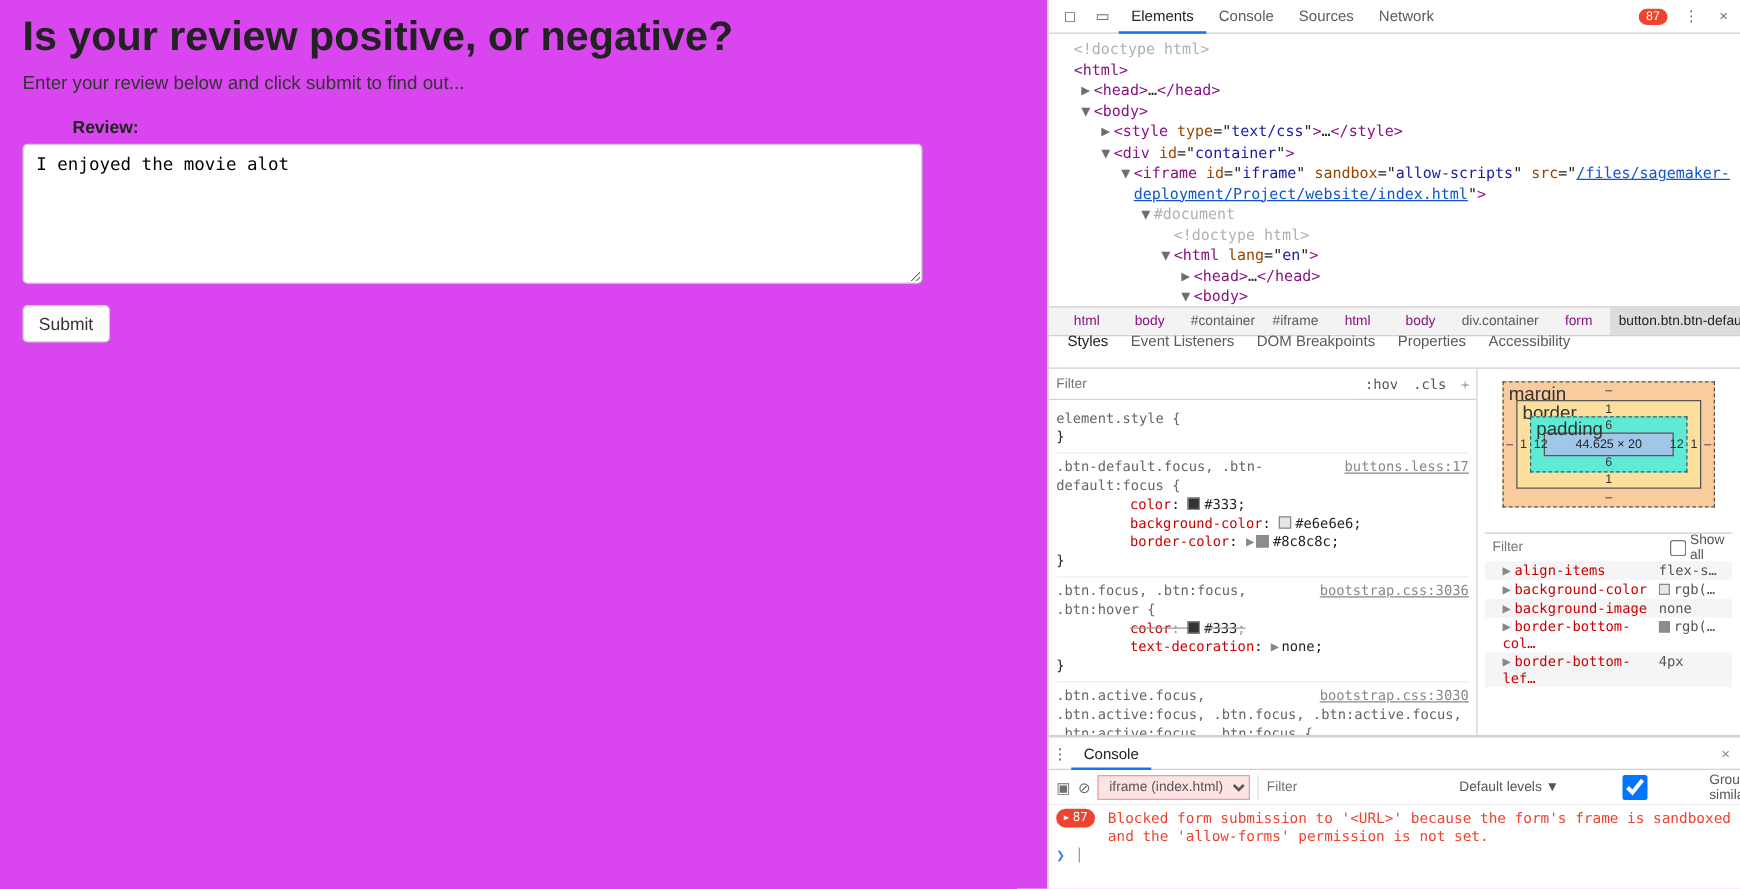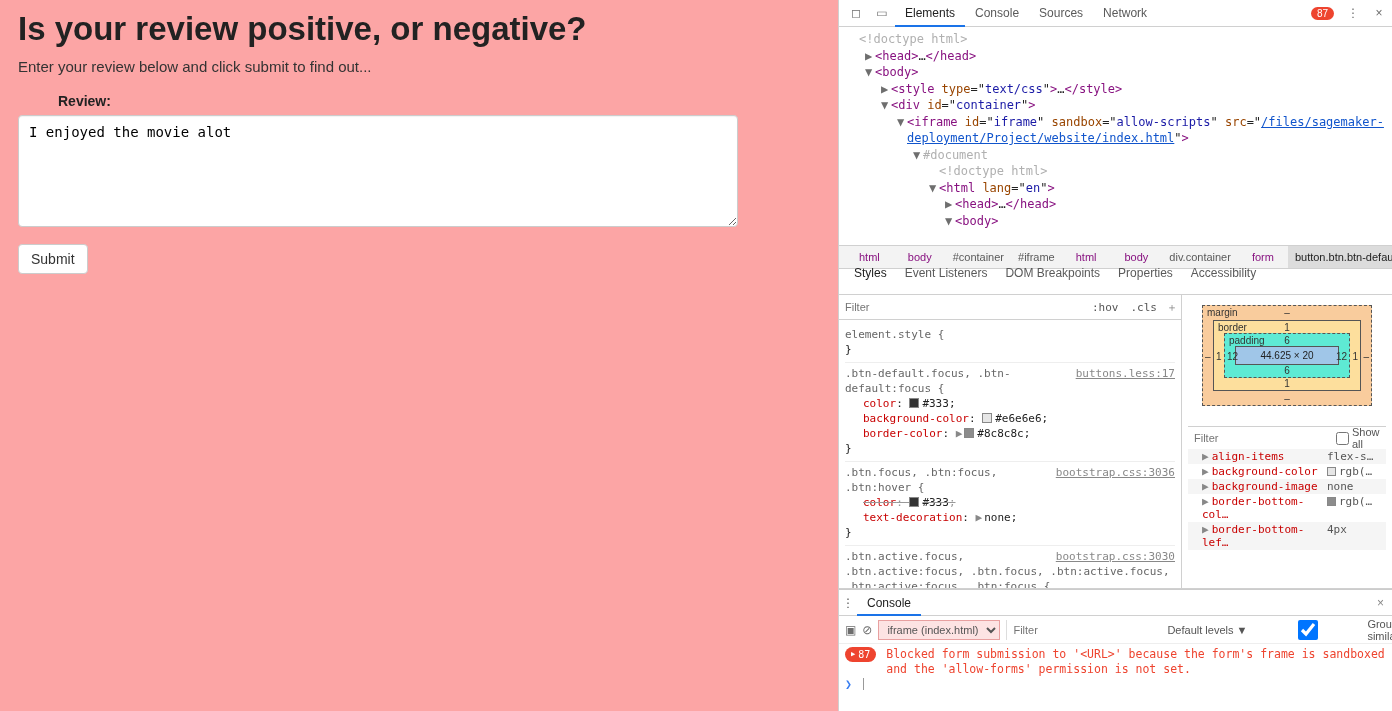--- a/index.html
+++ b/index.html
@@ -10,21 +10,21 @@
   width: 1392px;
   height: 711px;
   overflow: hidden;
   display: flex;
 }
 
 
 .page {
   width: 838px;
   padding: 10px 18px;
-  background: #fca5a5;
+  background: #d946ef;
 }
 .page h1 { font-size: 33px; font-weight: 700; margin-bottom: 10px; }
 .page .sub { font-size: 15px; color: #333; margin-bottom: 18px; }
 .page label { font-weight: 700; font-size: 14px; display: block; margin-bottom: 6px; padding-left: 40px; }
 .page textarea {
   width: 720px; height: 112px; border: 1px solid #ccc; border-radius: 4px;
   padding: 8px 10px; font-size: 14px; resize: both;
   box-shadow: inset 0 1px 1px rgba(0,0,0,.05);
 }
 .page button {
@@ -94,37 +94,37 @@
 }
 .filterbar input{ border:none; outline:none; flex:1; padding:0 6px; font-size:11px; height:100%;}
 .filterbar .chip{ padding:0 6px; color:#555; cursor:pointer;}
 .filterbar .plus{ width:18px; text-align:center; cursor:pointer;}
 
 .rules { flex:1; overflow:hidden; padding:4px 6px; line-height:15px; color:#222;}
 .rules .blk{ border-bottom:1px solid #eee; padding:3px 0 5px;}
 .rules .sel{ color:#666;}
 .rules .src{ float:right; color:#888; text-decoration: underline; cursor:pointer;}
 .rules .prop{ padding-left:18px;}
-.rules .pn{ color:#c80000;} 
+.rules .pn{ color:#c80000;margin-left:41px;} 
 .rules .pv{ color:#222;}
 .rules .sw{ display:inline-block; width:10px; height:10px; border:1px solid #888; vertical-align:-1px; margin-right:3px;}
 .rules .strike{ text-decoration: line-through; color:#999;}
 .rules .tri-k{ color:#888; margin-right:2px;}
 
 .boxmodel {
   width:210px; padding:10px 6px 4px; display:flex; flex-direction:column;
 }
 .bm-outer {
   width:170px; margin:0 auto; position:relative; font-size:10px;
 }
 .bm-margin{ background:#f9cc9d; border:1px dashed #555; padding:14px 10px 14px 10px; position:relative;}
 .bm-border{ background:#fddf9d; border:1px solid #555; padding:12px 10px; position:relative;}
 .bm-padding{ background:#5eead4; border:1px dashed #555; padding:12px 10px; position:relative;}
 .bm-content{ background:#a0c6e8; border:1px solid #555; text-align:center; padding:3px 0; font-size:10px; white-space:nowrap;}
-.bm-label{ position:absolute; top:1px; left:4px; font-size:10px; color:#333; font-family:-apple-system,sans-serif;}
+.bm-label{ position:absolute; top:1px; left:4px; font-size:15px; color:#333; font-family:-apple-system,sans-serif;}
 .bm-num{ position:absolute; font-size:10px; color:#333; font-family:-apple-system,sans-serif;}
 .bm-t{ top:1px; left:50%; transform:translateX(-50%); }
 .bm-b{ bottom:1px; left:50%; transform:translateX(-50%); }
 .bm-l{ left:2px; top:50%; transform:translateY(-50%); }
 .bm-r{ right:2px; top:50%; transform:translateY(-50%); }
 
 .computed-filter{ height:23px; border-top:1px solid #d0d0d0; display:flex; align-items:center; font-size:11px; padding:0 6px; color:#888; margin-top:20px;}
 .computed-filter input{ border:none; outline:none; flex:1; font-size:11px;}
 .computed-list{ font-family:Menlo,Consolas,monospace; font-size:11px; overflow:hidden;}
 .computed-list .row{ display:flex; padding:1px 4px;}
@@ -174,20 +174,21 @@
     <span class="tab">Sources</span>
     <span class="tab">Network</span>
     <span class="spacer"></span>
     <span class="errbadge">87</span>
     <span class="iconbtn">⋮</span>
     <span class="iconbtn">×</span>
   </div>
 
   <div class="dom" id="dom-tree">
       <div class="l i0"><span class="tri"></span><span class="c-doctype">&lt;!doctype html&gt;</span></div>
+      <div class="l i0"><span class="tri"></span><span class="c-punct">&lt;</span><span class="c-tag">html</span><span class="c-punct">&gt;</span></div>
       <div class="l i1"><span class="tri">▶</span><span class="c-punct">&lt;</span><span class="c-tag">head</span><span class="c-punct">&gt;</span>…<span class="c-punct">&lt;/</span><span class="c-tag">head</span><span class="c-punct">&gt;</span></div>
       <div class="l i1"><span class="tri">▼</span><span class="c-punct">&lt;</span><span class="c-tag">body</span><span class="c-punct">&gt;</span></div>
       <div class="l i2"><span class="tri">▶</span><span class="c-punct">&lt;</span><span class="c-tag">style</span> <span class="c-attr">type</span>="<span class="c-val">text/css</span>"<span class="c-punct">&gt;</span>…<span class="c-punct">&lt;/</span><span class="c-tag">style</span><span class="c-punct">&gt;</span></div>
       <div class="l i2"><span class="tri">▼</span><span class="c-punct">&lt;</span><span class="c-tag">div</span> <span class="c-attr">id</span>="<span class="c-val">container</span>"<span class="c-punct">&gt;</span></div>
       <div class="l i3"><span class="tri">▼</span><span class="c-punct">&lt;</span><span class="c-tag">iframe</span> <span class="c-attr">id</span>="<span class="c-val">iframe</span>" <span class="c-attr">sandbox</span>="<span class="c-val">allow-scripts</span>" <span class="c-attr">src</span>="<span class="c-link">/files/sagemaker-</span></div>
       <div class="l i3"><span class="tri"></span><span class="c-link">deployment/Project/website/index.html</span>"<span class="c-punct">&gt;</span></div>
       <div class="l i4"><span class="tri">▼</span><span class="c-doctype">#document</span></div>
       <div class="l i5"><span class="tri"></span><span class="c-doctype">&lt;!doctype html&gt;</span></div>
       <div class="l i5"><span class="tri">▼</span><span class="c-punct">&lt;</span><span class="c-tag">html</span> <span class="c-attr">lang</span>="<span class="c-val">en</span>"<span class="c-punct">&gt;</span></div>
       <div class="l i6"><span class="tri">▶</span><span class="c-punct">&lt;</span><span class="c-tag">head</span><span class="c-punct">&gt;</span>…<span class="c-punct">&lt;/</span><span class="c-tag">head</span><span class="c-punct">&gt;</span></div>

